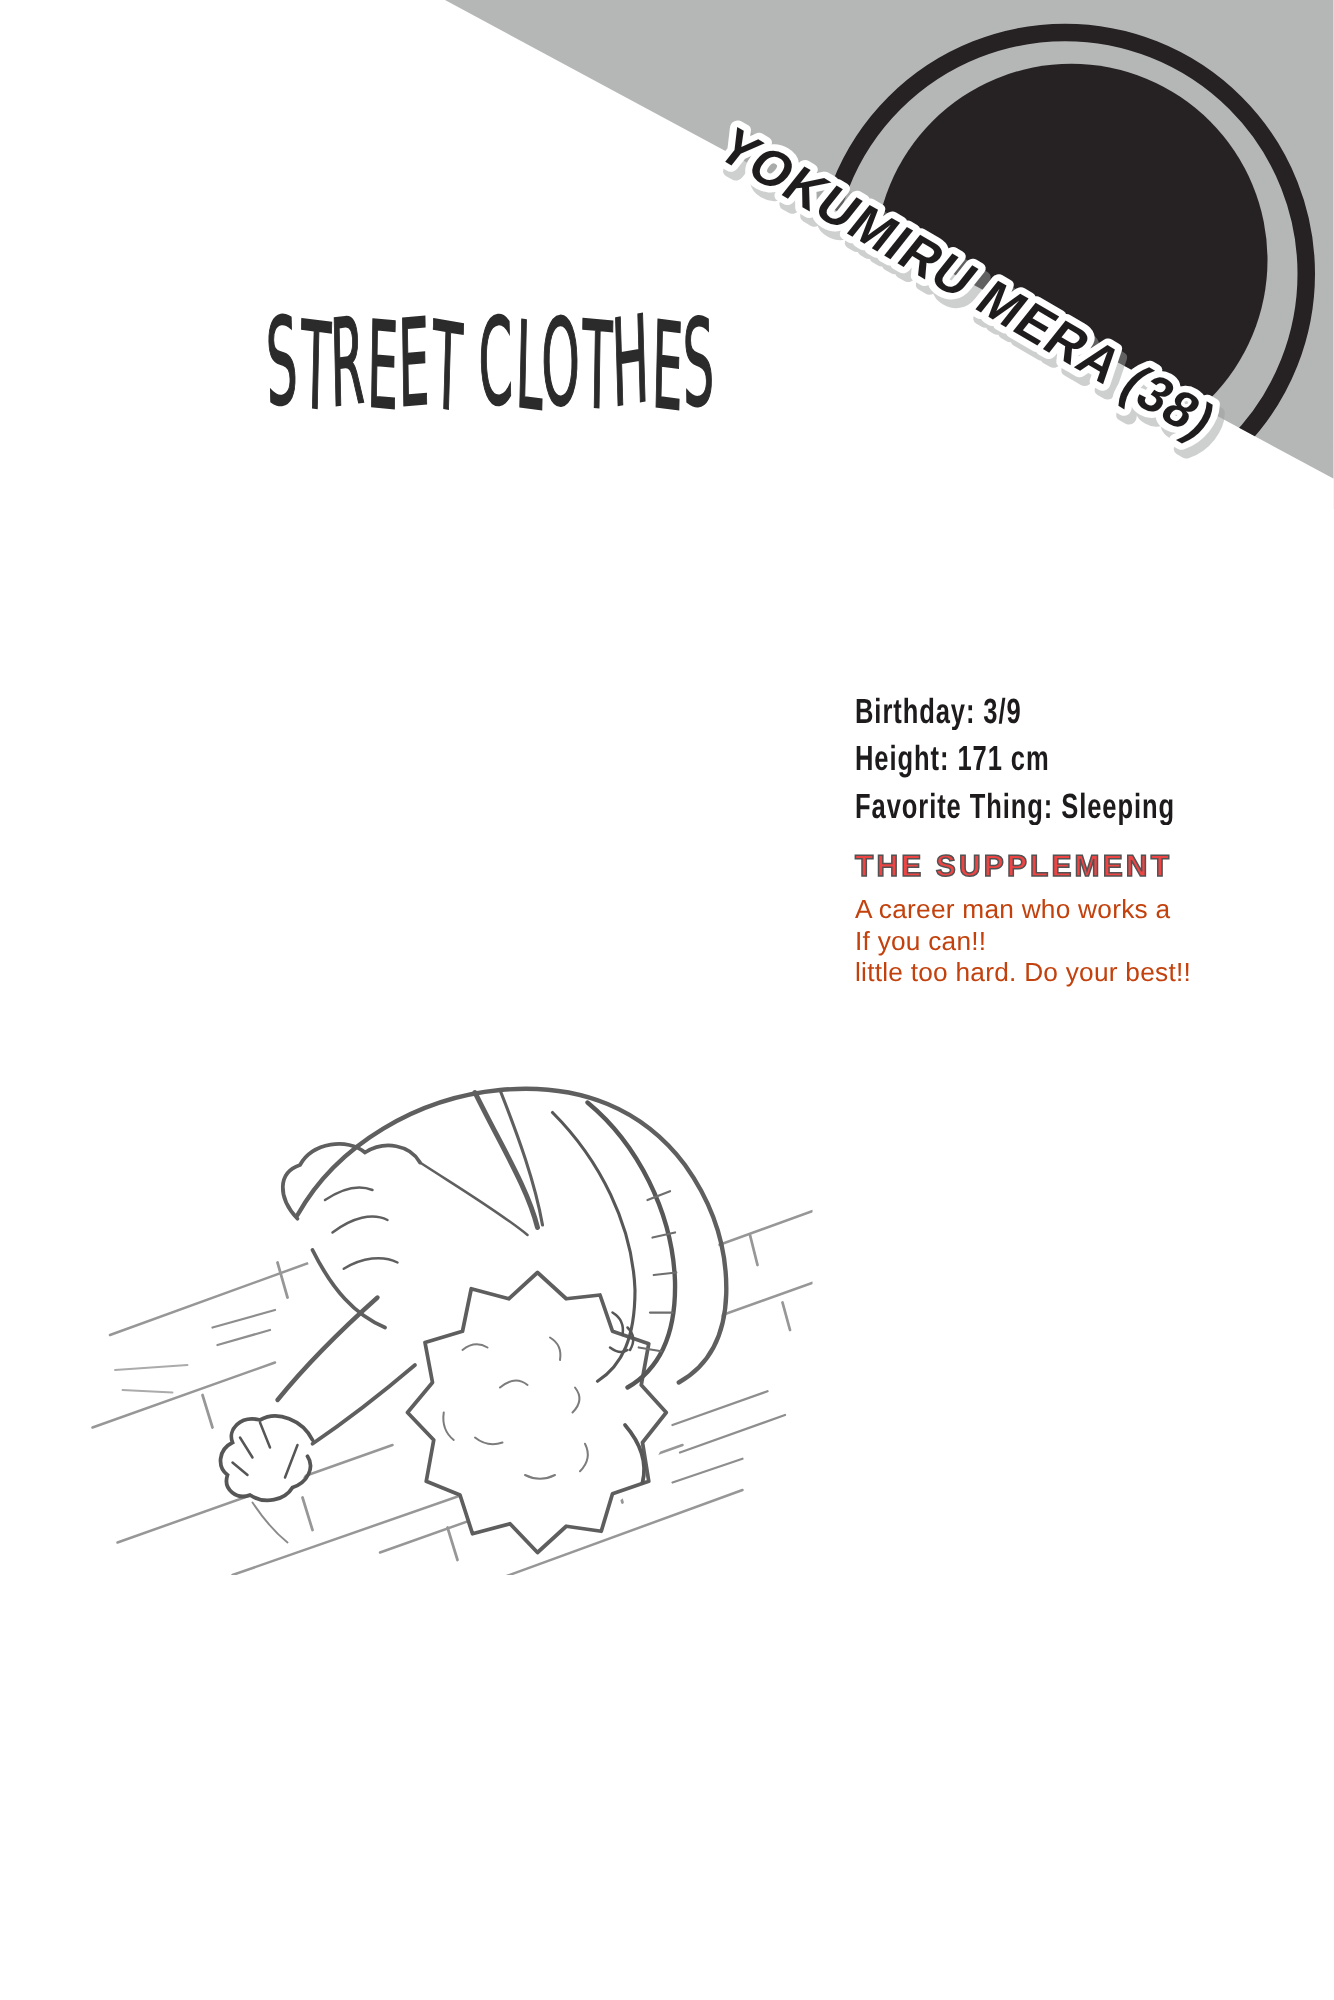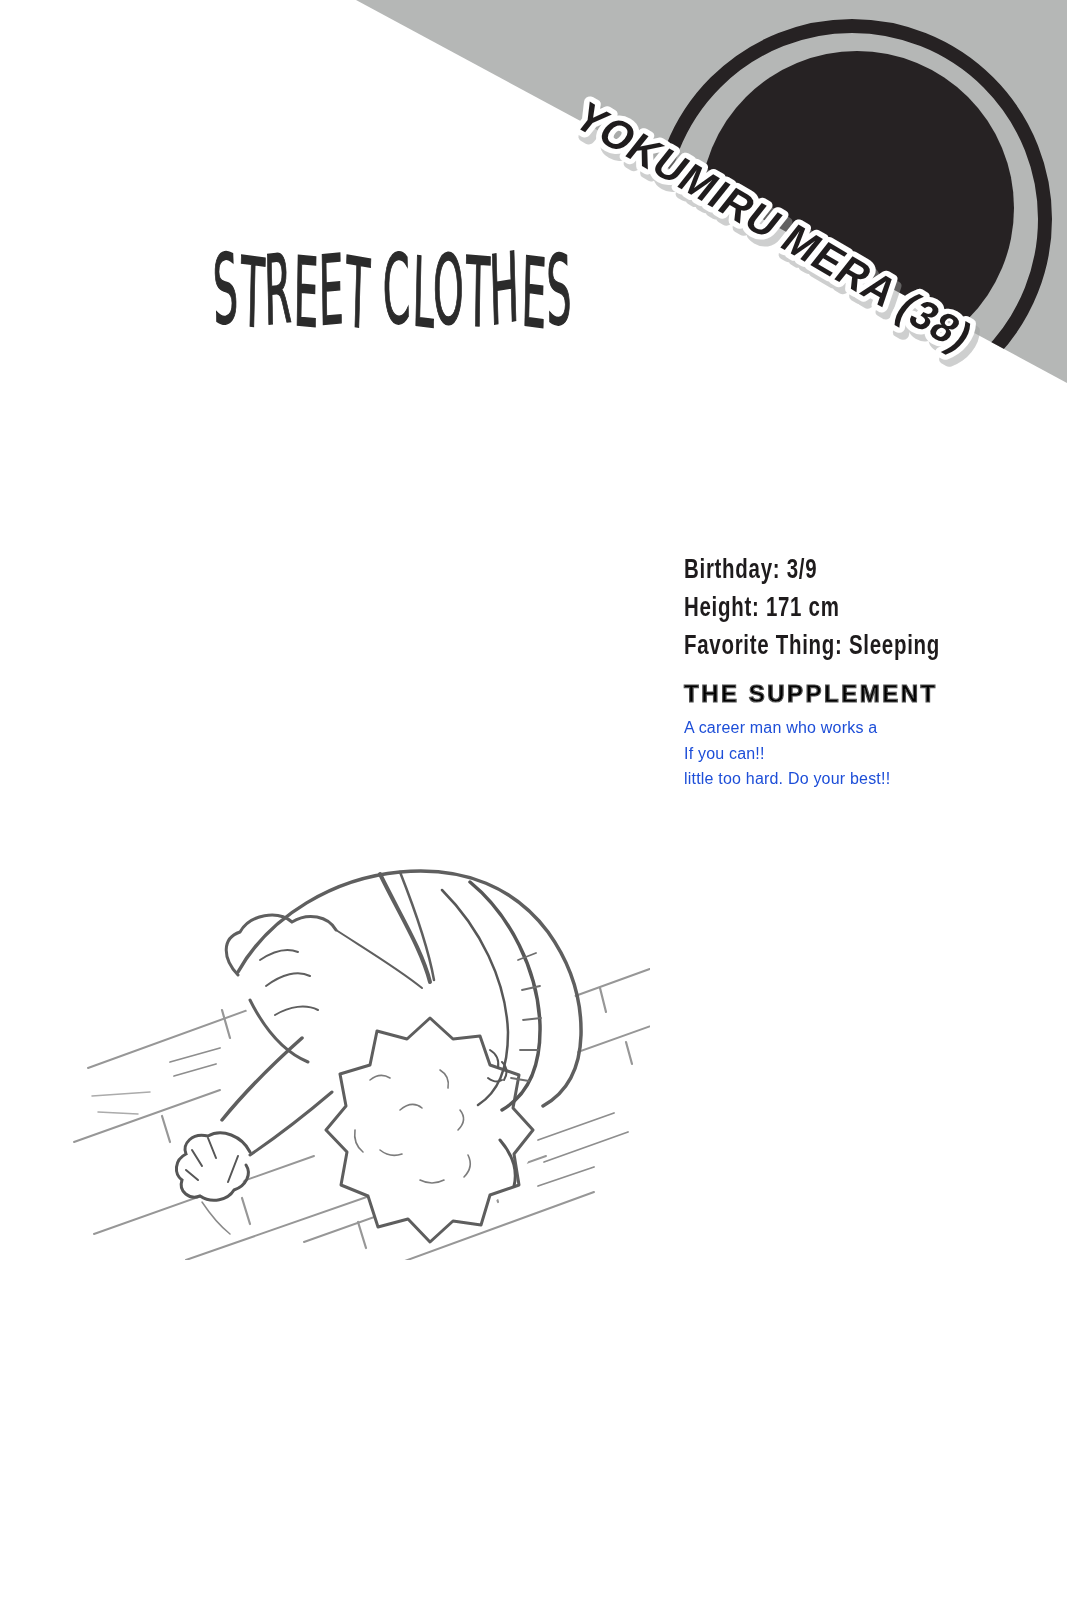--- a/index.html
+++ b/index.html
@@ -10,26 +10,26 @@
   .banner-svg{position:absolute;left:0;top:0;}
   .title-svg{position:absolute;left:200px;top:232px;}
   .profile{position:absolute;left:684px;top:514px;margin-top:36px;}
   .profile-line{
     font-weight:bold;font-size:28px;line-height:38px;letter-spacing:1px;
     color:#1e1b1c;transform:scaleX(0.73);transform-origin:left top;
     white-space:nowrap;
   }
   .supplement{position:absolute;left:684px;top:680px;}
   .supplement-heading{
-    font-weight:bold;font-size:24px;letter-spacing:2.5px;color:#000000;
+    font-weight:bold;font-size:24px;letter-spacing:2.5px;color:#ef4444;
     -webkit-text-stroke:1.2px #525252;white-space:nowrap;
   }
   .supplement-body{margin-top:7px;}
   .supplement-body-line{
-    font-size:16px;line-height:25.5px;color:#1d4ed8;letter-spacing:0.2px;
+    font-size:21px;line-height:25.5px;color:#c2410c;letter-spacing:0.2px;
     white-space:nowrap;
   }
   .sketch-svg{position:absolute;left:70px;top:810px;}
 </style>
 </head>
 <body>
 
 <div class="page">
 
   <svg class="banner-svg" width="1067" height="450" viewBox="0 0 1067 450">

